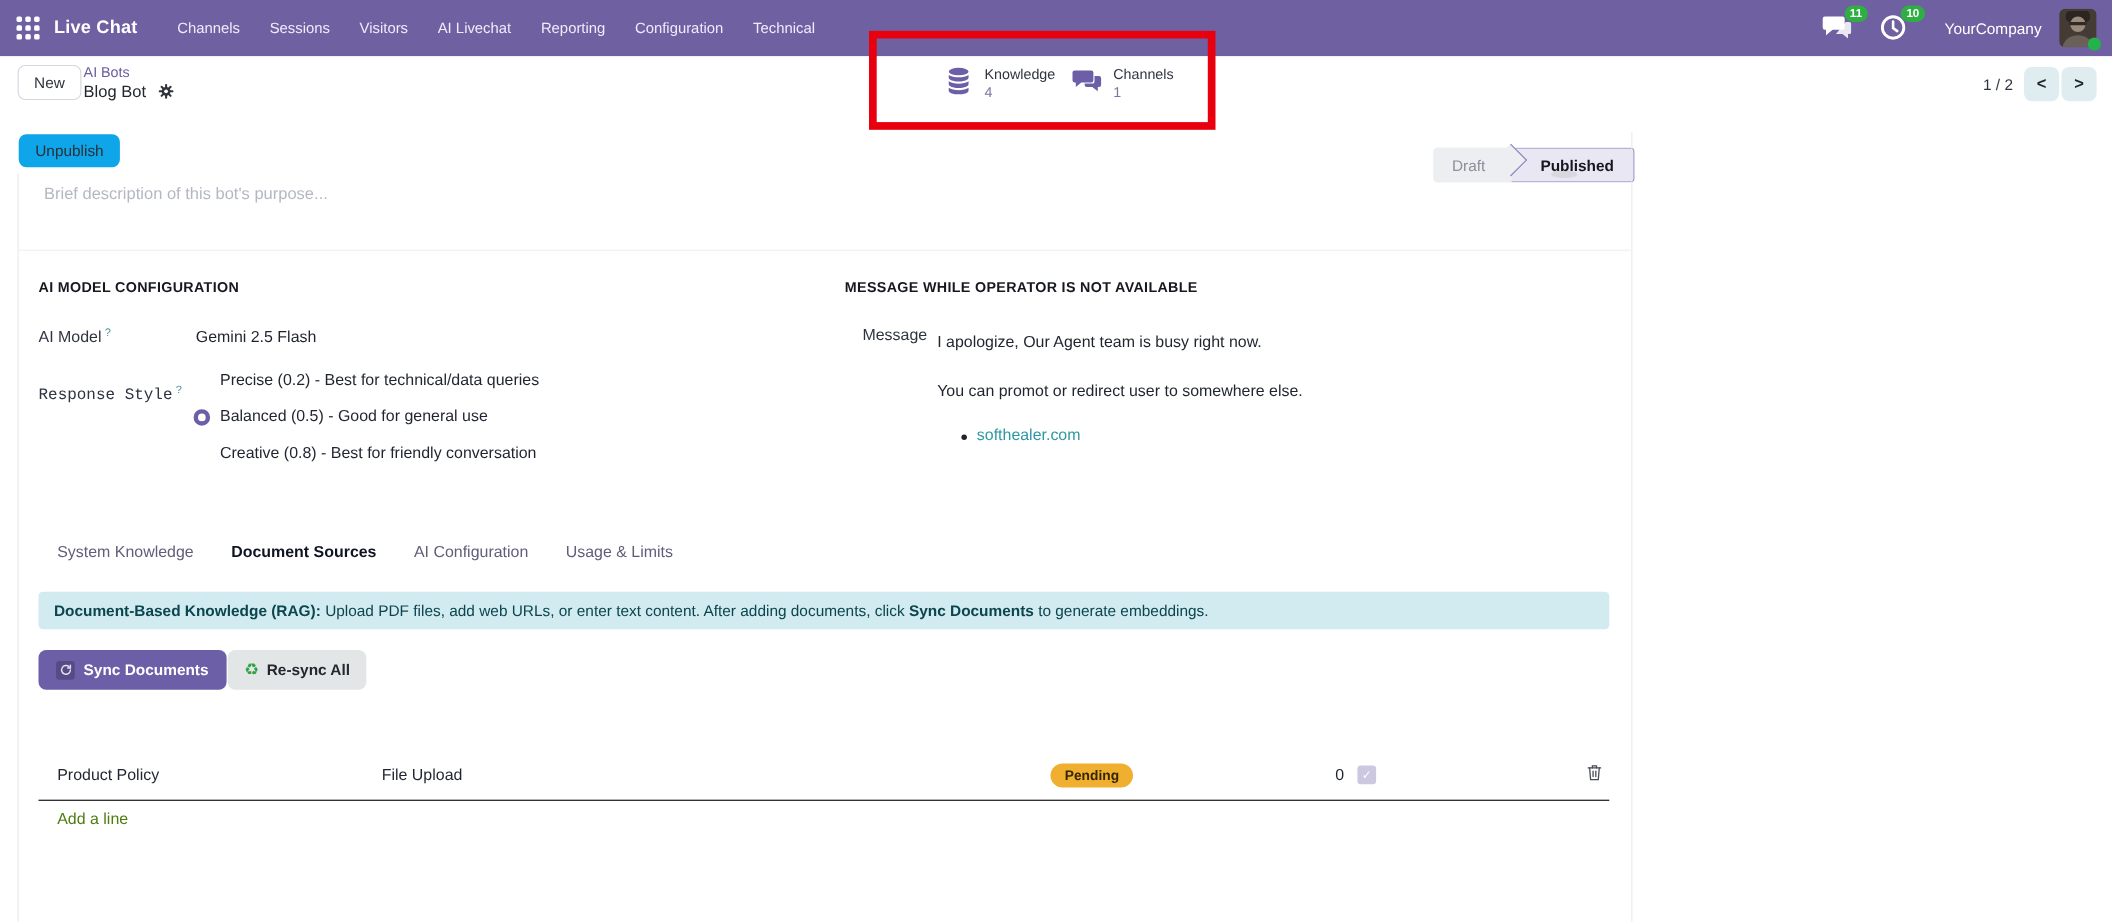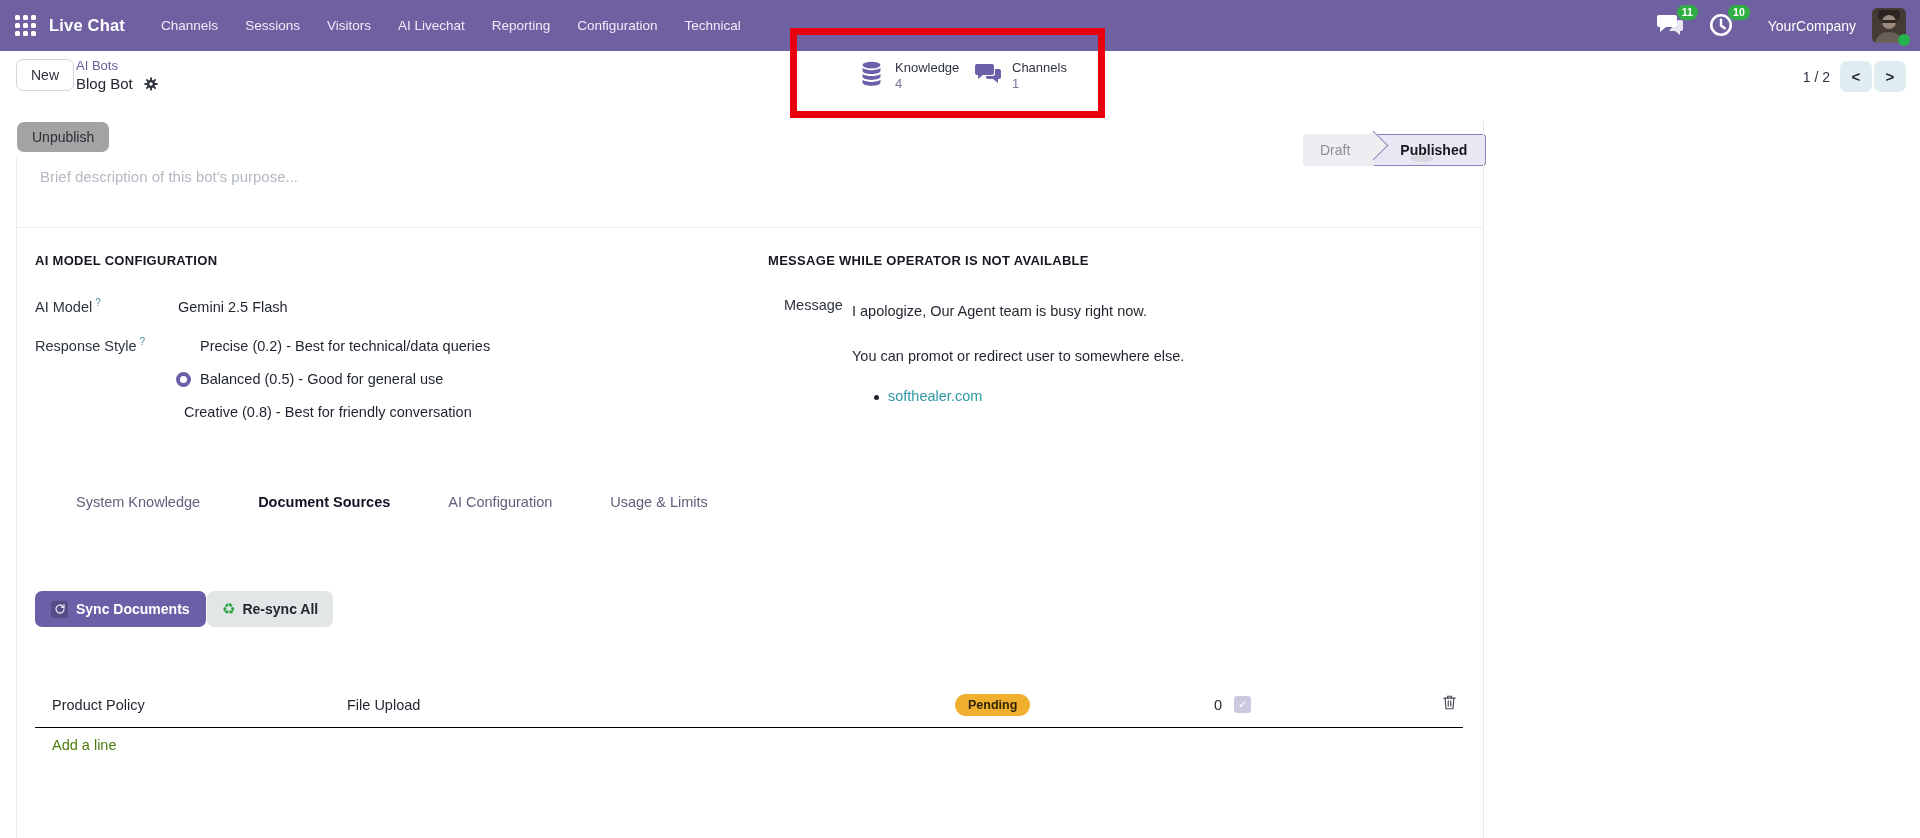--- a/index.html
+++ b/index.html
@@ -37,21 +37,21 @@
   .stat-value { font-size:13px; color:#7B77A0; line-height:15px; margin-top:1px; }
 
   .annotation-box { position:absolute; left:790px; top:28px; width:315px; height:90px; border:7px solid #E9000E; z-index:30; pointer-events:none; }
 
   .pager { position:absolute; right:14px; top:61px; display:flex; align-items:center; gap:10px; }
   .pager-text { font-size:14px; color:#2F3440; }
   .pager-btns { display:flex; gap:2px; }
   .pager-btn { width:32px; height:31px; background:#E0EDF0; border:none; border-radius:7px; font-size:15px; font-weight:600; color:#23262E; cursor:pointer; display:flex; align-items:center; justify-content:center; font-family:"Liberation Sans", sans-serif; }
 
   
-  .unpublish-btn { position:absolute; left:17px; top:122px; padding:7px 15px; background:#a3a3a3; border:none; border-radius:7px; font-size:14px; color:#2B2F38; cursor:pointer; font-family:"Liberation Sans", sans-serif; }
+  .unpublish-btn { position:absolute; left:17px; top:122px; padding:7px 15px; background:#0ea5e9; border:none; border-radius:7px; font-size:14px; color:#2B2F38; cursor:pointer; font-family:"Liberation Sans", sans-serif; }
 
   .statusbar { position:absolute; left:1303px; top:134px; height:32px; display:flex; cursor:pointer; }
   .sb-draft { background:#EDEEF2; color:#8D8D9C; font-size:14px; display:flex; align-items:center; padding:0 24px 0 17px; border-radius:4px 0 0 4px; }
   .sb-pub { position:relative; background:#EAE7F4; border:1px solid #8A80B6; border-left:none; color:#17171F; font-weight:700; font-size:14px; display:flex; align-items:center; padding:0 18px 0 26px; border-radius:0 4px 4px 0; }
   .sb-arrow { position:absolute; left:-11px; top:0; width:21px; height:21px; background:#EDEEF2; transform:rotate(45deg); transform-origin:center; border-top:1px solid #8A80B6; border-right:1px solid #8A80B6; }
   .sb-pub-label { position:relative; z-index:2; }
   .pub-ellipse { position:absolute; left:1410px; top:155px; width:24px; height:7px; background:#D8D8DE; border-radius:50%; }
 
   
   .sheet-border-l { position:absolute; left:16px; top:158px; bottom:0; width:1px; background:#E9E9EF; }
@@ -72,21 +72,21 @@
   .radio-spacer { width:15px; height:15px; }
   .radio-on { width:15px; height:15px; border:4.5px solid #6C5FA7; border-radius:50%; background:#fff; }
   .radio-label { font-size:14.5px; color:#1F242E; }
 
   .msg-line { position:absolute; font-size:14.5px; color:#1F242E; cursor:text; }
   .msg-bullet-dot { position:absolute; left:874px; top:395px; width:5px; height:5px; background:#1F242E; border-radius:50%; }
   .msg-link { position:absolute; left:888px; top:388px; font-size:14.5px; color:#2E98A3; cursor:pointer; }
 
   
   .tabs { position:absolute; left:52px; top:494px; display:flex; gap:34px; }
-  .tab { font-size:14.5px; color:#615E7A; cursor:pointer; padding-bottom:10px;margin-left:24px; }
+  .tab { font-size:14.5px; color:#615E7A; cursor:pointer; padding-bottom:10px; }
   .tab.active { color:#101322; font-weight:700; }
 
   
   .banner { position:absolute; left:35px; top:538px; width:1428px; height:34px; background:#D2EBF0; border-radius:4px; display:flex; align-items:center; padding:0 14px; font-size:14px; color:#0B454E; }
   .banner b { font-weight:700; }
 
   
   .sync-btn { position:absolute; left:35px; top:591px; height:36px; background:#6C5FA7; border:none; border-radius:7px; padding:0 16px; display:flex; align-items:center; gap:8px; color:#fff; font-size:14px; font-weight:700; cursor:pointer; font-family:"Liberation Sans", sans-serif; }
   .sync-icon-bg { width:17px; height:17px; background:#554C86; border-radius:3px; display:flex; align-items:center; justify-content:center; }
   .resync-btn { position:absolute; left:207px; top:591px; height:36px; background:#E2E6E7; border:none; border-radius:7px; padding:0 15px; display:flex; align-items:center; gap:7px; color:#23272E; font-size:14px; font-weight:700; cursor:pointer; font-family:"Liberation Sans", sans-serif; }
@@ -229,51 +229,54 @@
   <div class="desc-placeholder">Brief description of this bot's purpose...</div>
   <div class="desc-divider"></div>
 
   <div class="section-title st-left">AI MODEL CONFIGURATION</div>
 
   <div class="field-label" style="left:35px; top:297px;">
     <span>AI Model</span><span class="help-sup">?</span>
   </div>
   <div class="field-value" style="left:178px; top:299px;">Gemini 2.5 Flash</div>
 
-  <div class="field-label" style="left:35px; top:336px;">
+  <div class="field-label" style="left:35px; top:350px;font-family:Liberation Mono, monospace;">
     <span>Response Style</span><span class="help-sup">?</span>
   </div>
 
   <div class="radio-option" style="left:176px; top:338px;">
     <span class="radio-spacer"></span>
     <span class="radio-label">Precise (0.2) - Best for technical/data queries</span>
   </div>
   <div class="radio-option" style="left:176px; top:371px;">
     <span class="radio-on"></span>
     <span class="radio-label">Balanced (0.5) - Good for general use</span>
   </div>
-  <div class="radio-option" style="left:160px; top:404px;">
+  <div class="radio-option" style="left:176px; top:404px;">
     <span class="radio-spacer"></span>
     <span class="radio-label">Creative (0.8) - Best for friendly conversation</span>
   </div>
 
   <div class="section-title st-right">MESSAGE WHILE OPERATOR IS NOT AVAILABLE</div>
   <div class="field-label" style="left:784px; top:297px;">Message</div>
   <div class="msg-line" style="left:852px; top:303px;">I apologize, Our Agent team is busy right now.</div>
   <div class="msg-line" style="left:852px; top:348px;">You can promot or redirect user to somewhere else.</div>
   <span class="msg-bullet-dot"></span>
   <div class="msg-link">softhealer.com</div>
 
   <div class="tabs">
     <div class="tab">System Knowledge</div>
     <div class="tab active">Document Sources</div>
     <div class="tab">AI Configuration</div>
     <div class="tab">Usage &amp; Limits</div>
   </div>
 
+  <div class="banner">
+    <span><b>Document-Based Knowledge (RAG):</b><span> Upload PDF files, add web URLs, or enter text content. After adding documents, click </span><b>Sync Documents</b><span> to generate embeddings.</span></span>
+  </div>
 
   <button class="sync-btn">
     <span class="sync-icon-bg">
       <svg width="12" height="12" viewBox="0 0 24 24" fill="none" stroke="#E6E1F2" stroke-width="2.6" stroke-linecap="round">
         <path d="M20 12a8 8 0 1 1-2.4-5.7"></path>
           <path d="M20 3.5v5h-5"></path>
       </svg>
     </span>
     <span>Sync Documents</span>
   </button>

